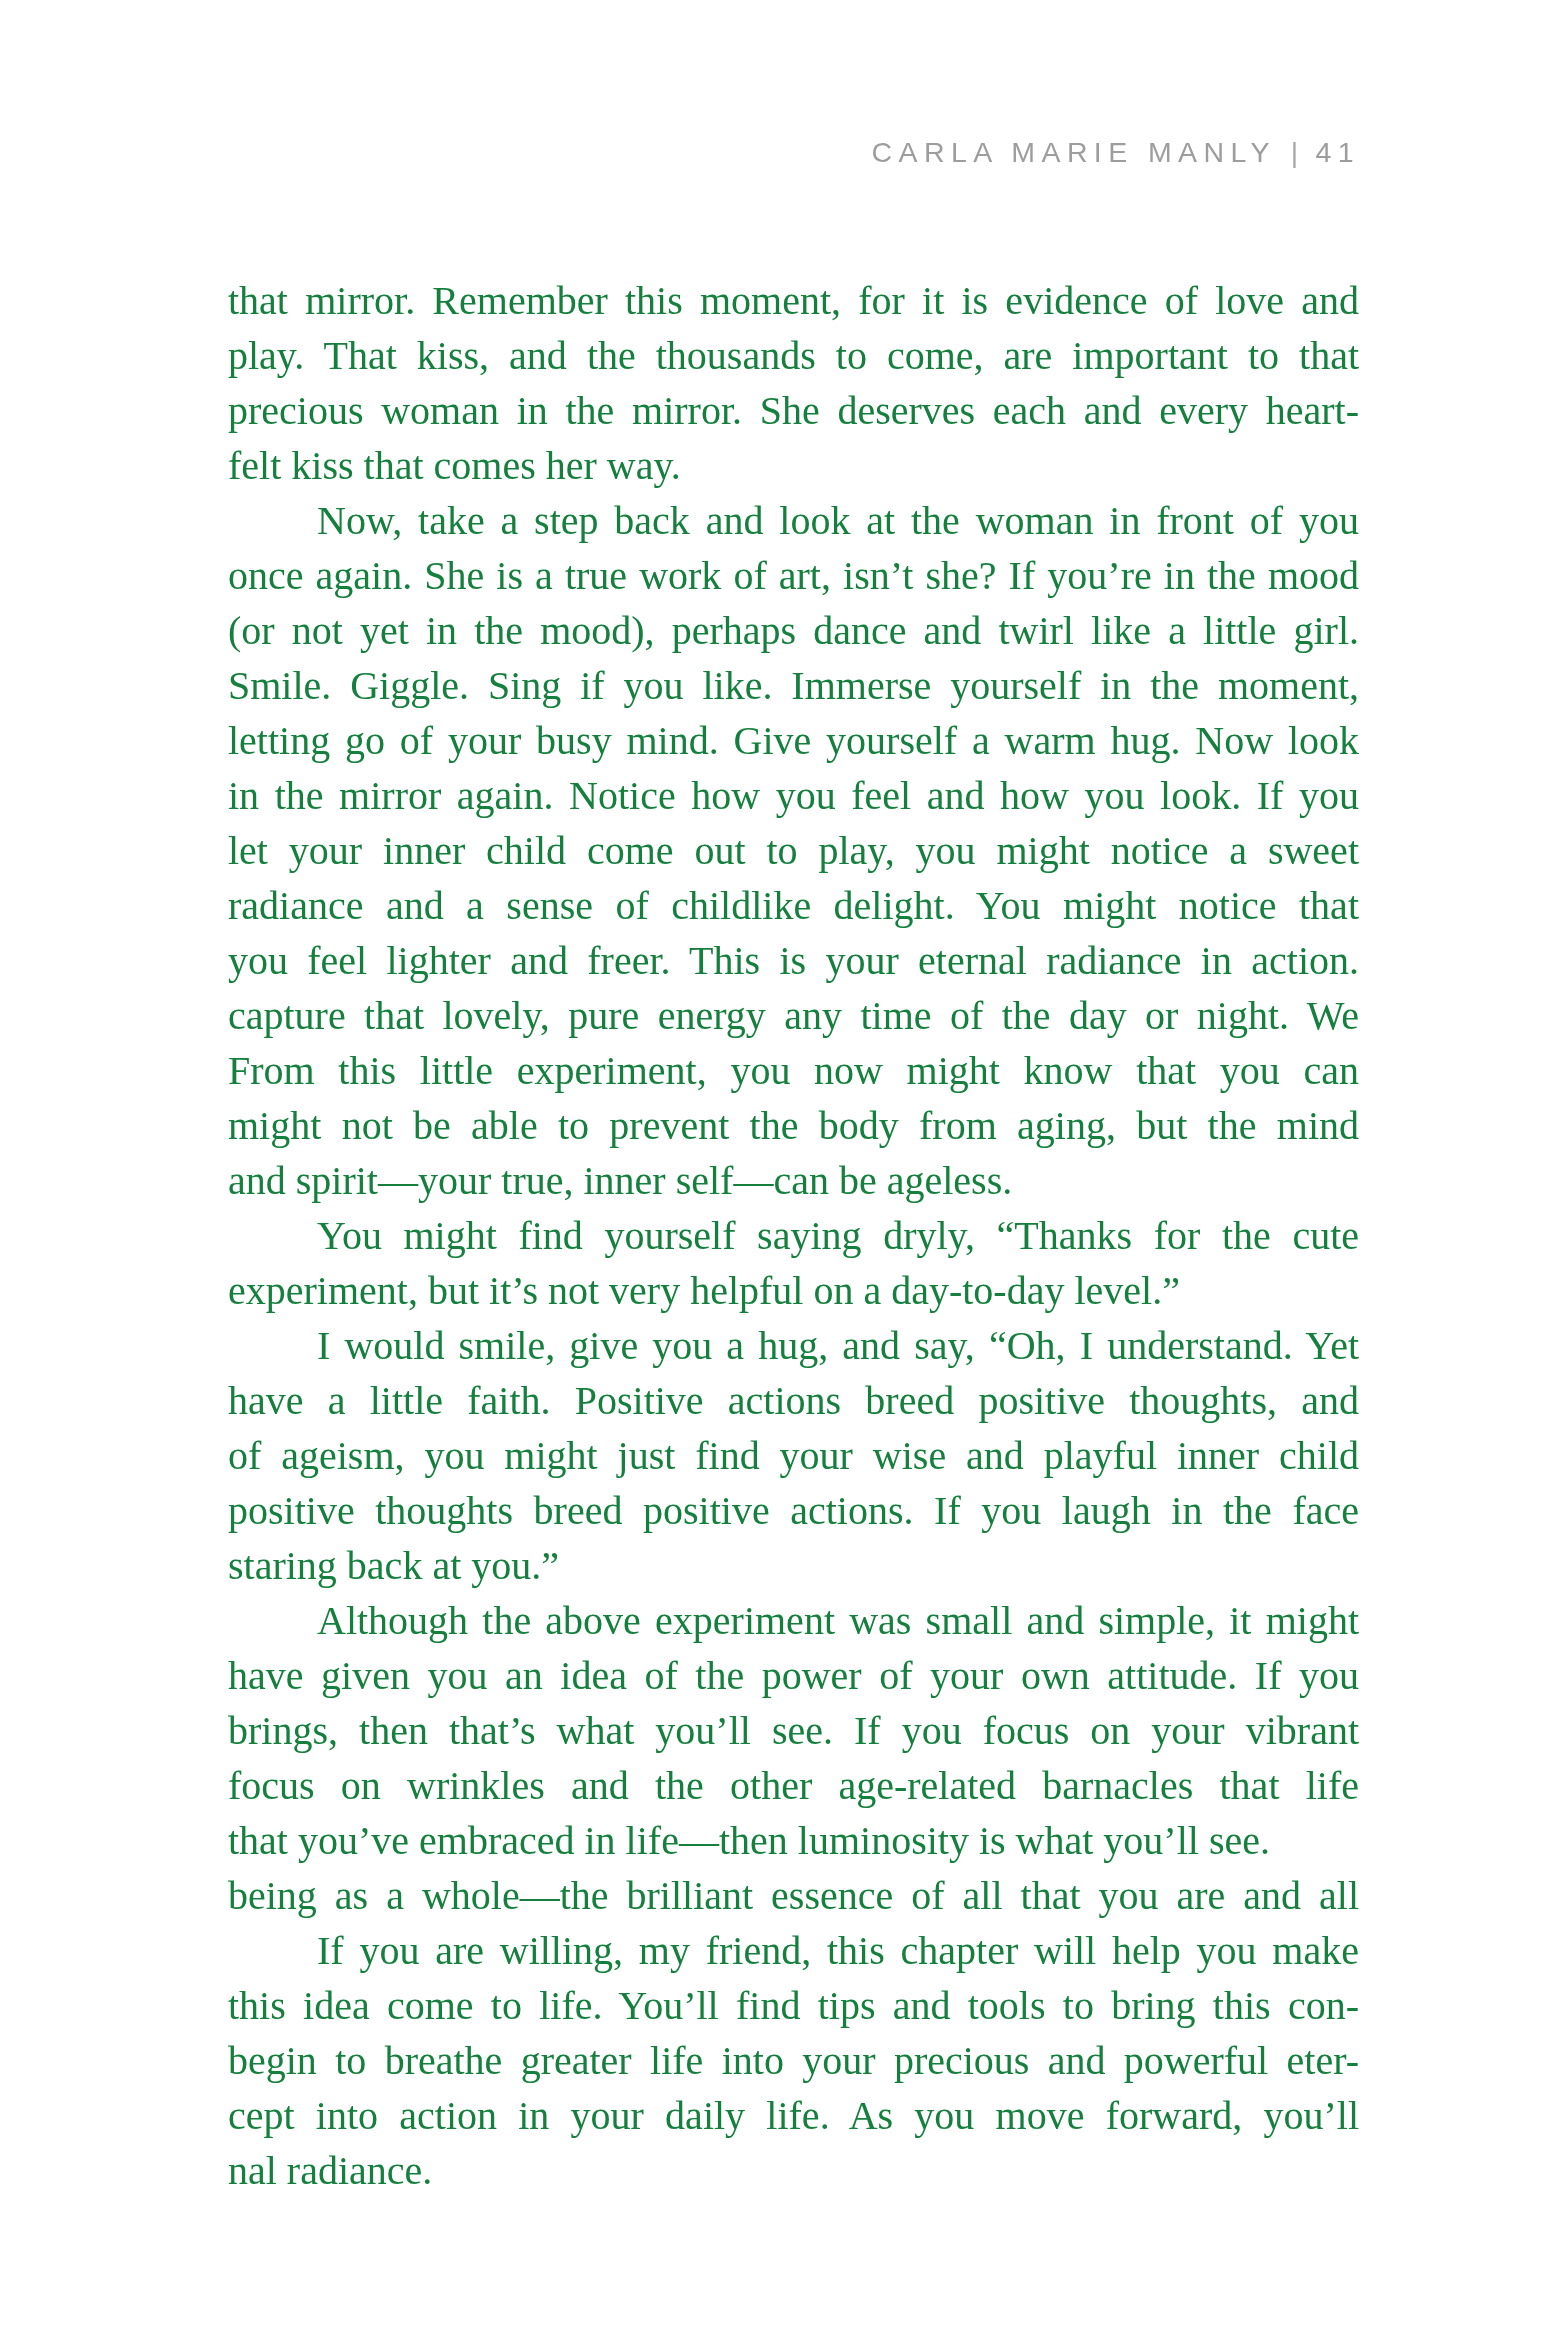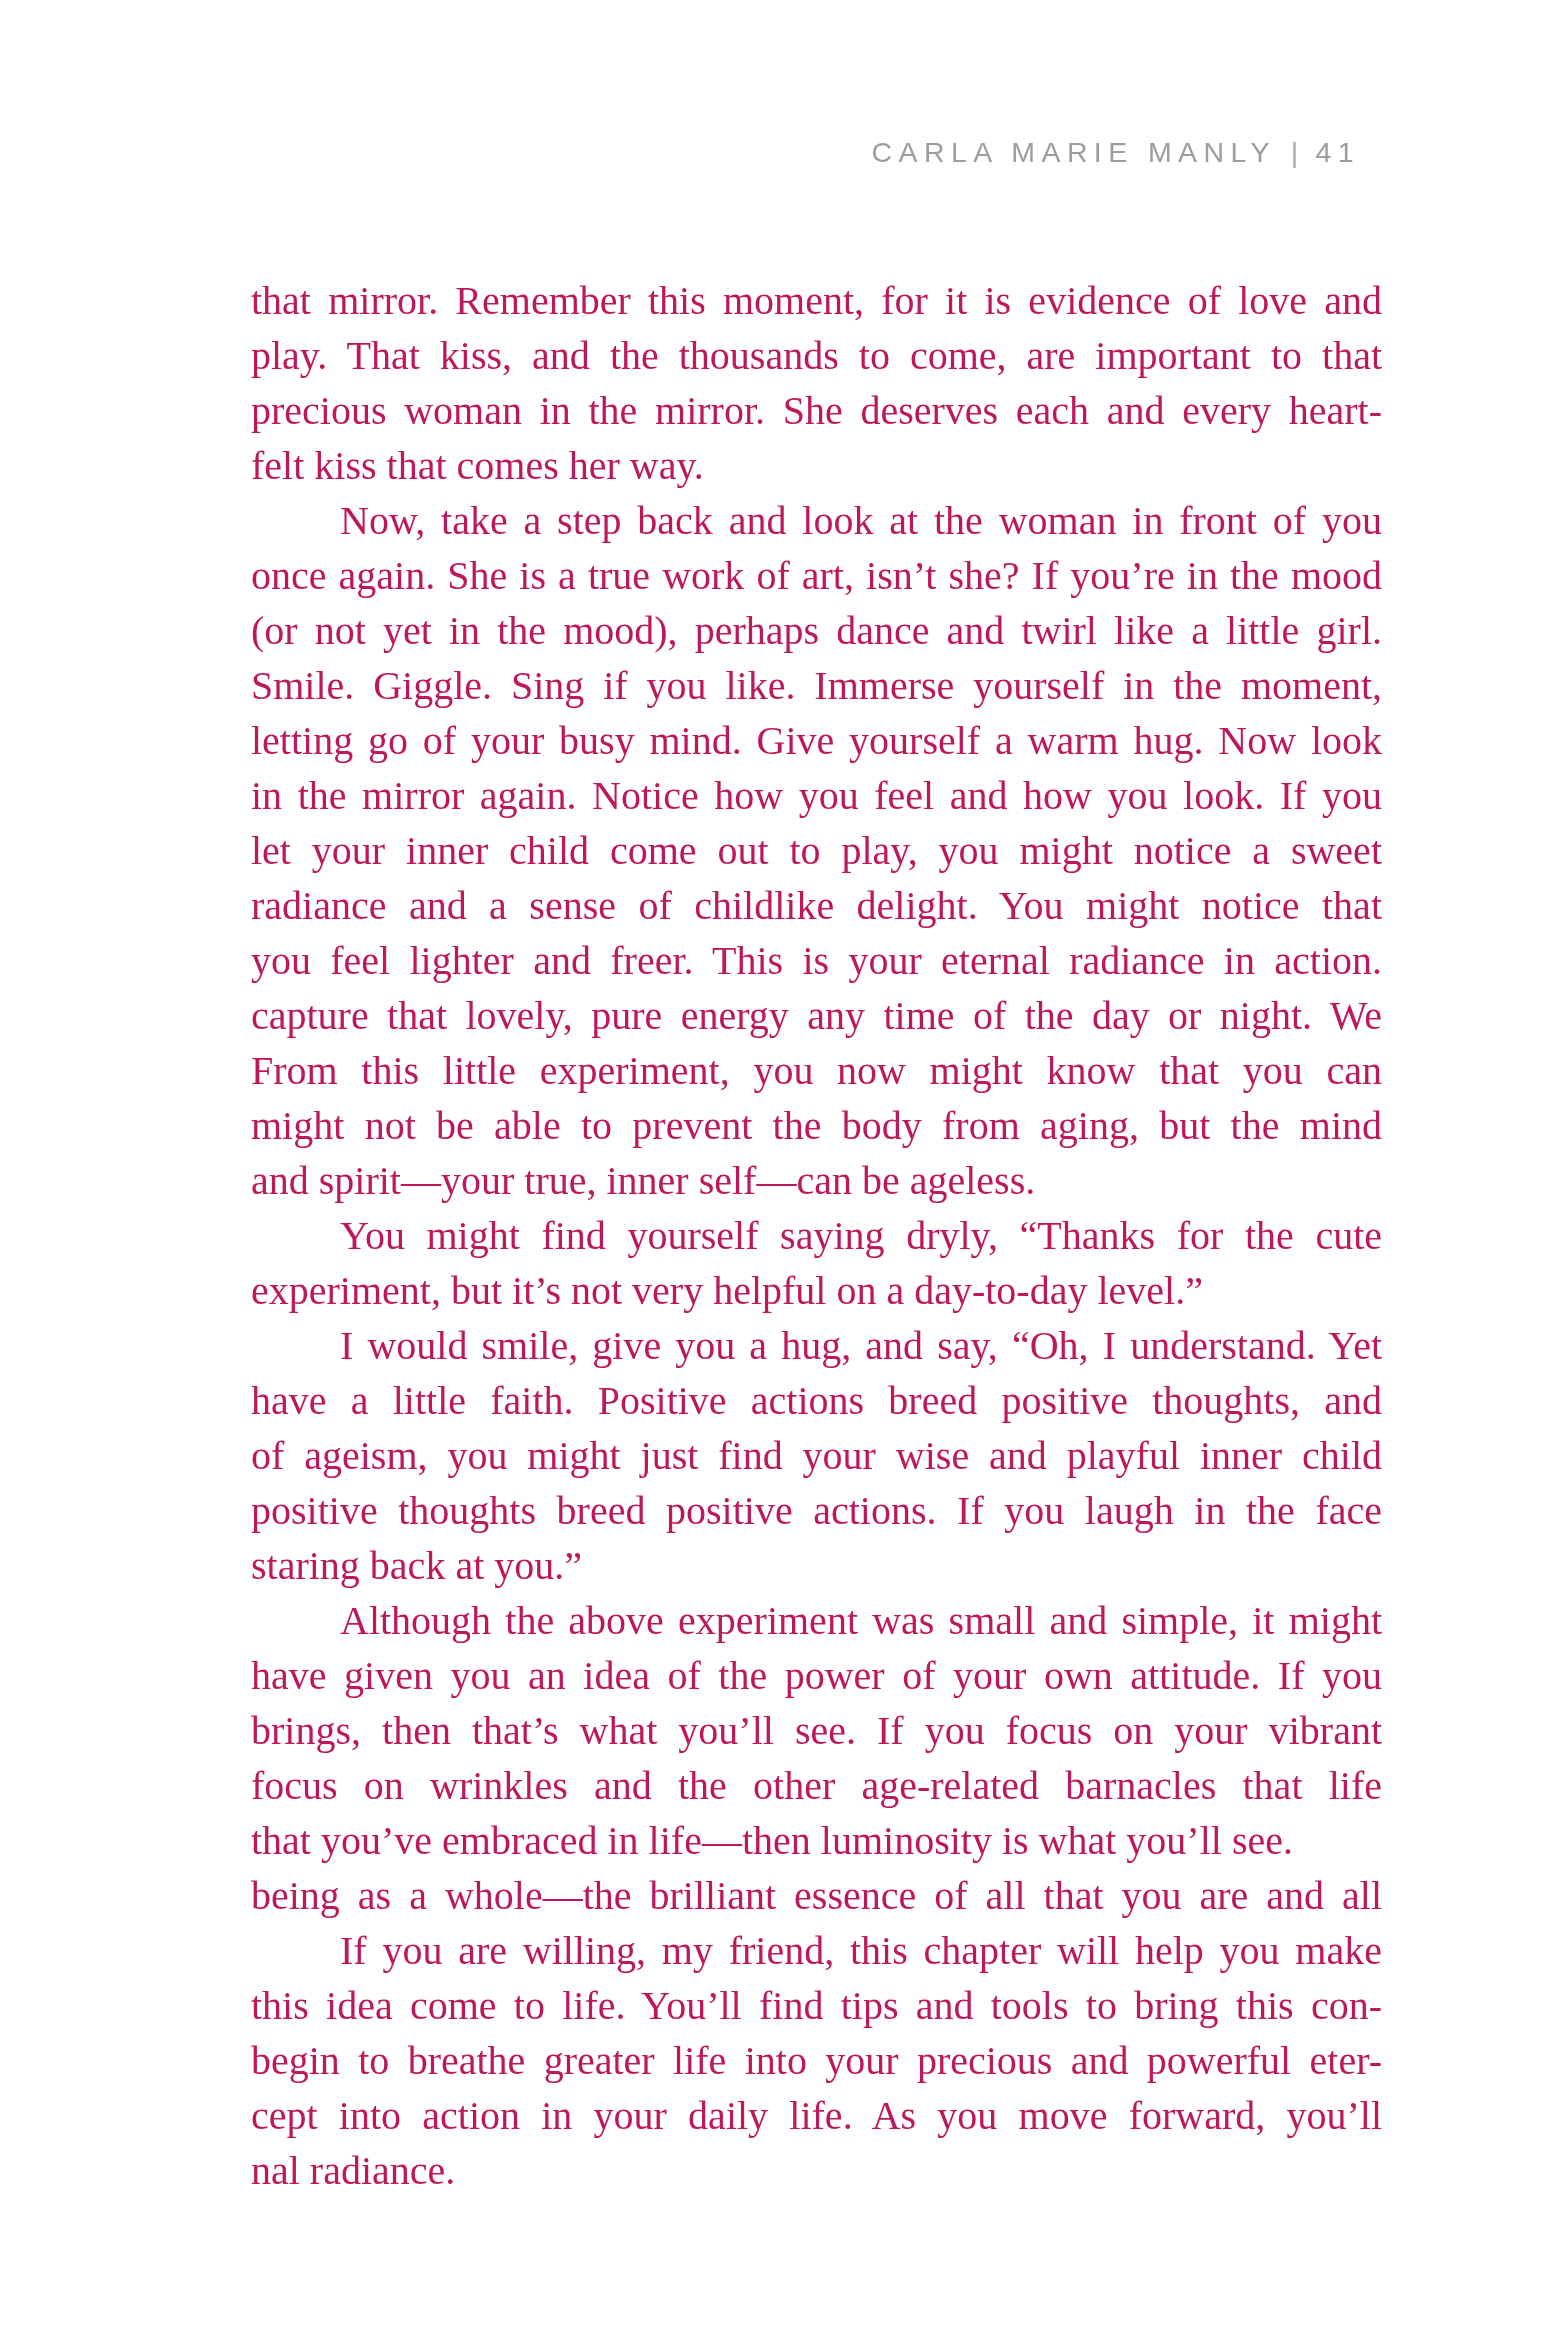--- a/index.html
+++ b/index.html
@@ -11,21 +11,20 @@
     height: 2351px;
     background: #ffffff;
     position: relative;
     overflow: hidden;
     font-family: "Liberation Serif", "DejaVu Serif", serif;
   }
   .page {
     position: absolute;
     inset: 0;
     background: #ffffff;
-    margin-left: 23px;
   }
   .running-header {
     position: absolute;
     top: 136px;
     left: 0;
     right: 208px;
     display: flex;
     justify-content: flex-end;
     align-items: baseline;
     font-family: "Liberation Sans", "DejaVu Sans", sans-serif;
@@ -39,21 +38,21 @@
     margin: 0 11px 0 14.7px;
     color: #a8a8a8;
   }
   .body-text {
     position: absolute;
     top: 273px;
     left: 228px;
     width: 1131px;
     font-size: 40px;
     line-height: 55px;
-    color: #be185d;
+    color: #15803d;
   }
   .line {
     text-align: justify;
     text-align-last: justify;
     white-space: normal;
     height: 55px;
   }
   .line.para-end {
     text-align-last: left;
   }

